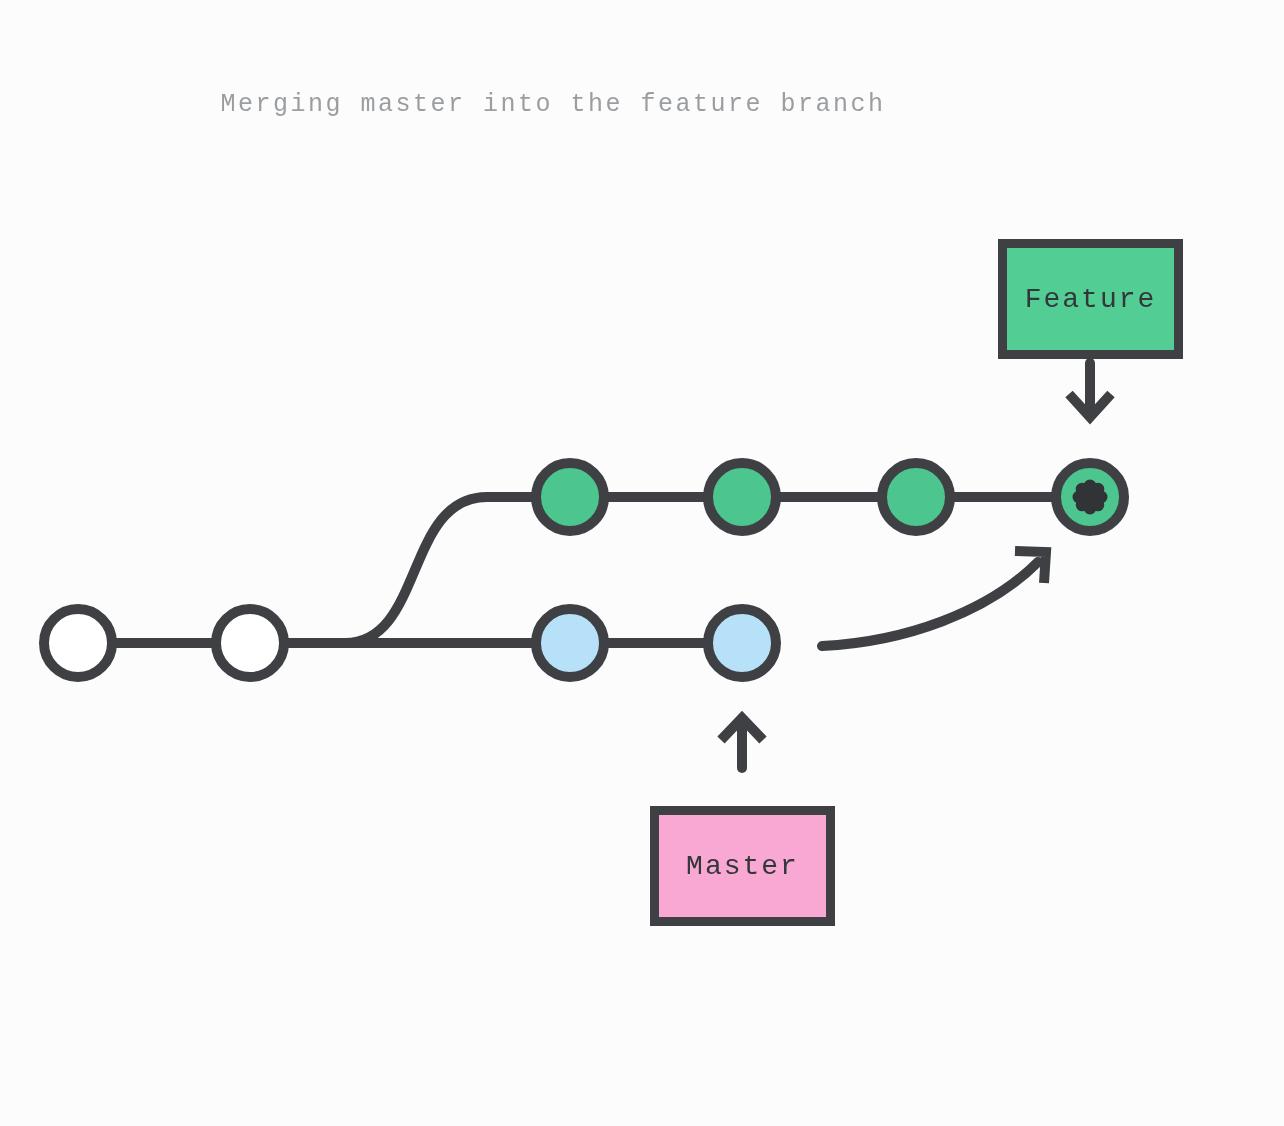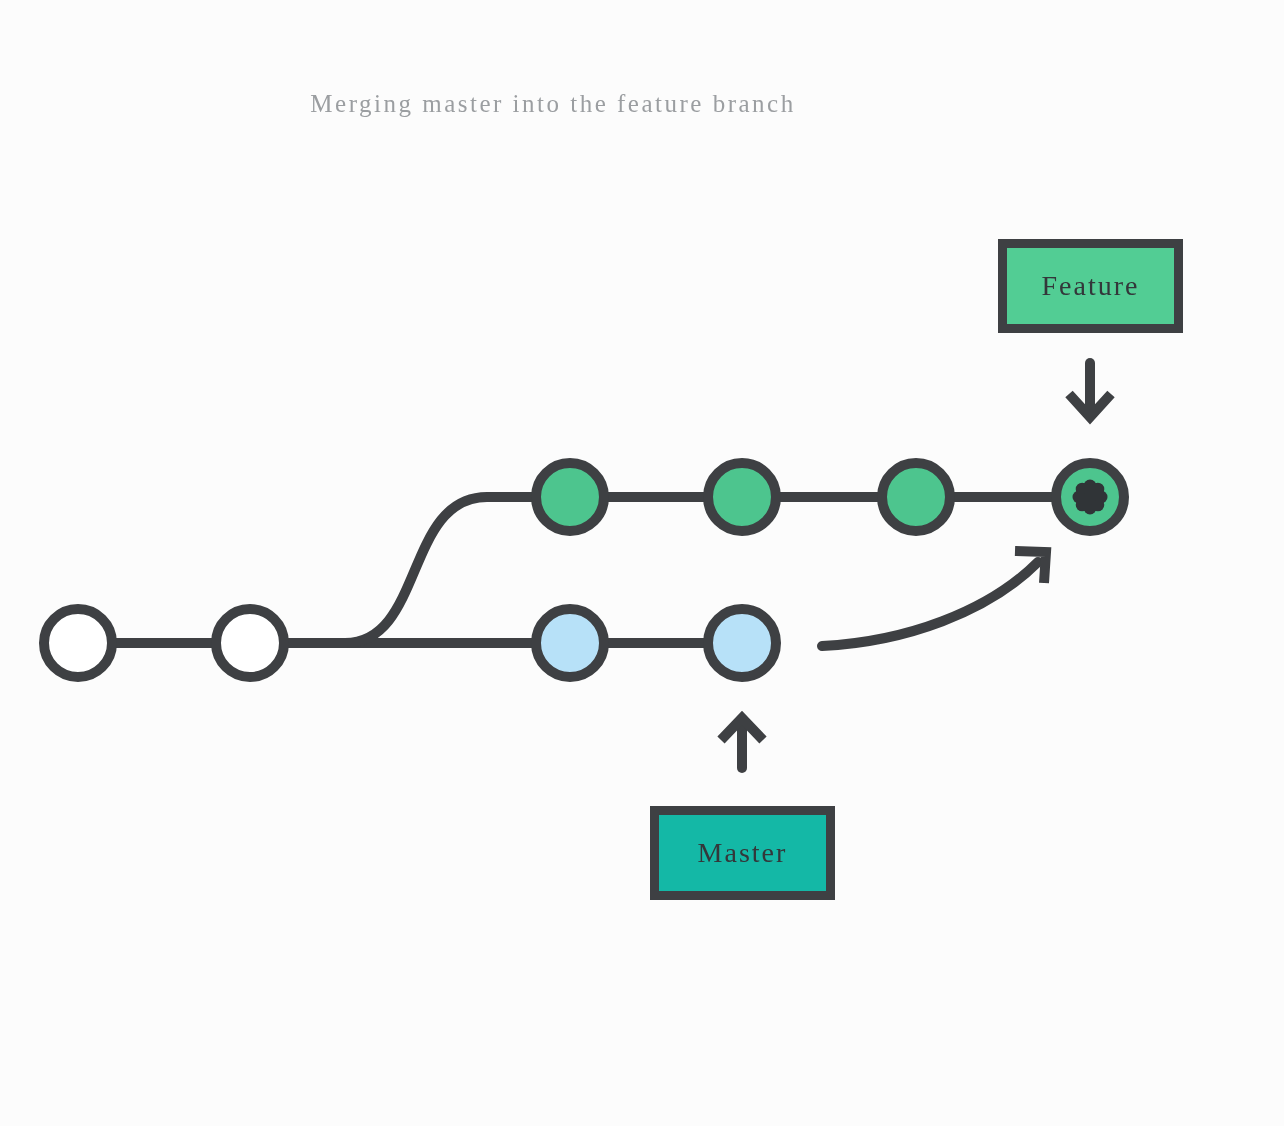--- a/index.html
+++ b/index.html
@@ -1,46 +1,46 @@
 <!DOCTYPE html>
 <html><head>
 <meta charset="utf-8">
 <style>
   html,body{margin:0;padding:0;background:#FCFCFC;}
   .canvas{
     position:relative;
     width:1284px;height:1126px;
     background:#FCFCFC;
-    font-family:Liberation Serif, serif;
+    font-family:Liberation Mono, monospace;
     overflow:hidden;
   }
   .title{
     position:absolute;
     top:90px;left:553px;
     transform:translateX(-50%);
     font-size:25px;
     letter-spacing:2.5px;
     color:#9B9EA1;
     white-space:nowrap;
   }
   svg.graph{position:absolute;left:0;top:0;}
   .ln{stroke:#3E4043;stroke-width:10;fill:none;}
   .node{stroke:#3E4043;stroke-width:10;}
   .flower{stroke:#303437;stroke-width:13;stroke-linecap:round;fill:none;}
   .arrow{stroke:#3E4043;stroke-width:10;fill:none;stroke-linejoin:miter;}
   .label-box{
     position:absolute;
-    width:185px;height:94px;
+    width:185px;height:120px;
     border:9px solid #3E4043;
     box-sizing:border-box;
     display:flex;align-items:center;justify-content:center;
     font-size:28px;letter-spacing:2px;color:#33373A;
   }
   .label-box.feature{left:998px;top:239px;background:#52CD94;}
-  .label-box.master{left:650px;top:806px;background:#14b8a6;}
+  .label-box.master{left:650px;top:806px;background:#f9a8d4;}
   .legend{
     position:absolute;left:470px;top:996px;
     display:flex;align-items:center;gap:22px;
   }
   .legend .legend-text{
     font-size:29px;letter-spacing:1px;color:#3A3D40;
   }
 </style>
 </head>
 <body>

